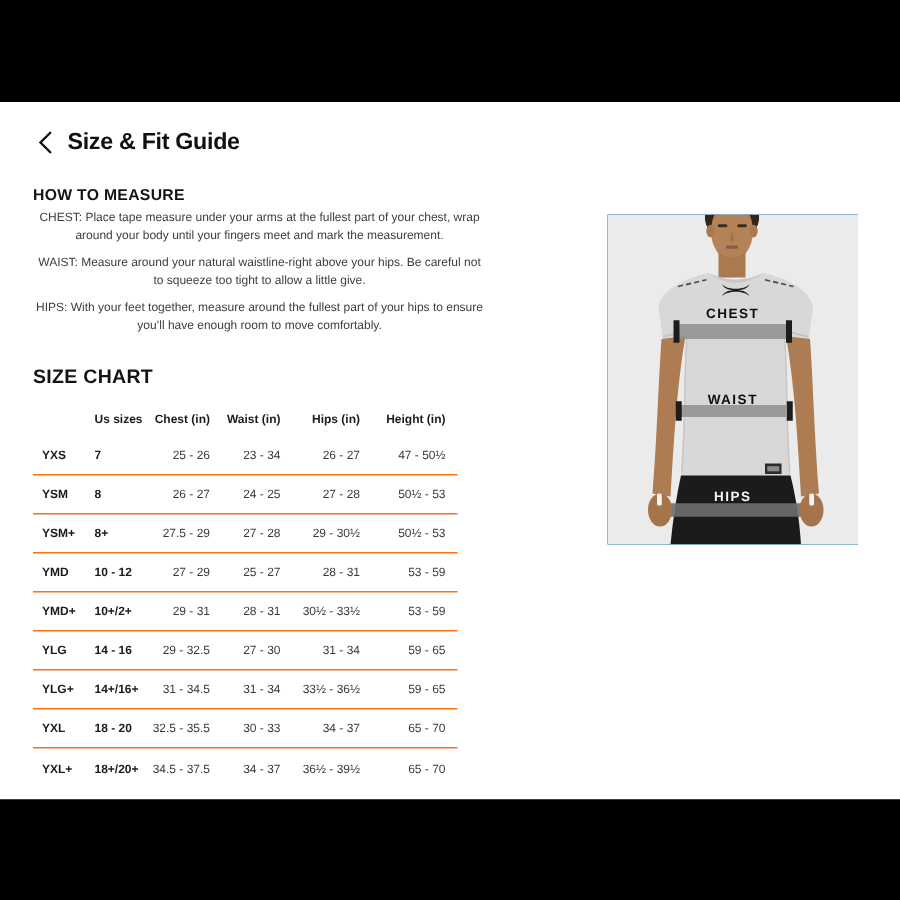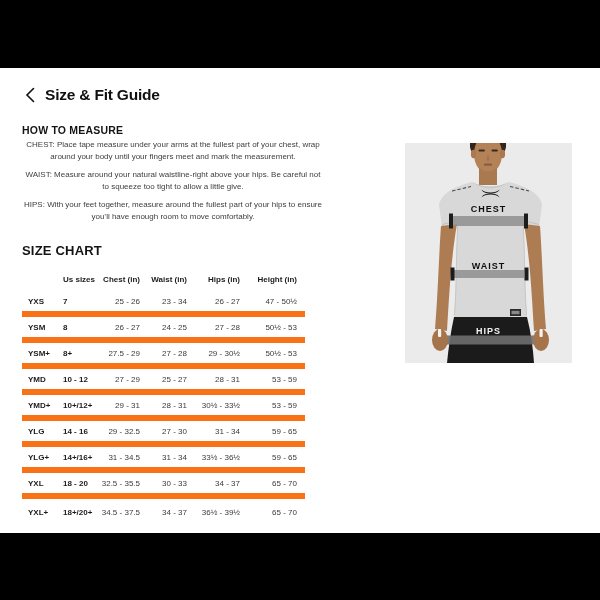--- a/index.html
+++ b/index.html
@@ -18,21 +18,21 @@
   
   .htm-heading { position:absolute; left:22px; top:56px; font-size:10.5px; font-weight:bold; color:#141414; letter-spacing:0.2px; }
   .paragraphs { position:absolute; left:22px; top:71px; width:302px; }
   .paragraphs p { font-size:8px; line-height:11.5px; color:#3d3d3d; margin:0 0 7px 0;text-align:center; }
   .sc-heading { position:absolute; left:22px; top:175px; font-size:13px; font-weight:bold; color:#141414; letter-spacing:0.2px; }
 
   
   .size-table { position:absolute; left:22px; top:199px; width:283px; font-size:8px; color:#3a3a3a; }
   .t-row { display:grid; grid-template-columns:41px 30px 55px 47px 53px 57px; align-items:center; height:26px; }
   .t-row.head { height:24px; font-weight:bold; color:#1b1b1b; }
-  .t-row:not(.head):not(:last-child) { border-bottom:6px solid #f97316; }
+  .t-row:not(.head):not(:last-child) { border-bottom:1px solid #f97316; }
   .t-cell { white-space:nowrap; }
   .c-size { padding-left:6px; font-weight:bold; color:#1b1b1b; }
   .c-us { font-weight:bold; color:#1b1b1b; }
   .num { text-align:right; }
   .t-row.head .num { color:#1b1b1b; }
   .t-row .num { padding-right:8px; }
 
   
   .photo { position:absolute; left:405px; top:75px; width:167px; height:220px; background:#0369a1; overflow:hidden; }
   .photo svg { display:block; }
@@ -104,21 +104,21 @@
       <div class="t-row">
         <span class="t-cell c-size">YMD</span>
         <span class="t-cell c-us">10 - 12</span>
         <span class="t-cell num">27 - 29</span>
         <span class="t-cell num">25 - 27</span>
         <span class="t-cell num">28 - 31</span>
         <span class="t-cell num">53 - 59</span>
       </div>
       <div class="t-row">
         <span class="t-cell c-size">YMD+</span>
-        <span class="t-cell c-us">10+/12+</span>
+        <span class="t-cell c-us">10+/2+</span>
         <span class="t-cell num">29 - 31</span>
         <span class="t-cell num">28 - 31</span>
         <span class="t-cell num">30½ - 33½</span>
         <span class="t-cell num">53 - 59</span>
       </div>
       <div class="t-row">
         <span class="t-cell c-size">YLG</span>
         <span class="t-cell c-us">14 - 16</span>
         <span class="t-cell num">29 - 32.5</span>
         <span class="t-cell num">27 - 30</span>

